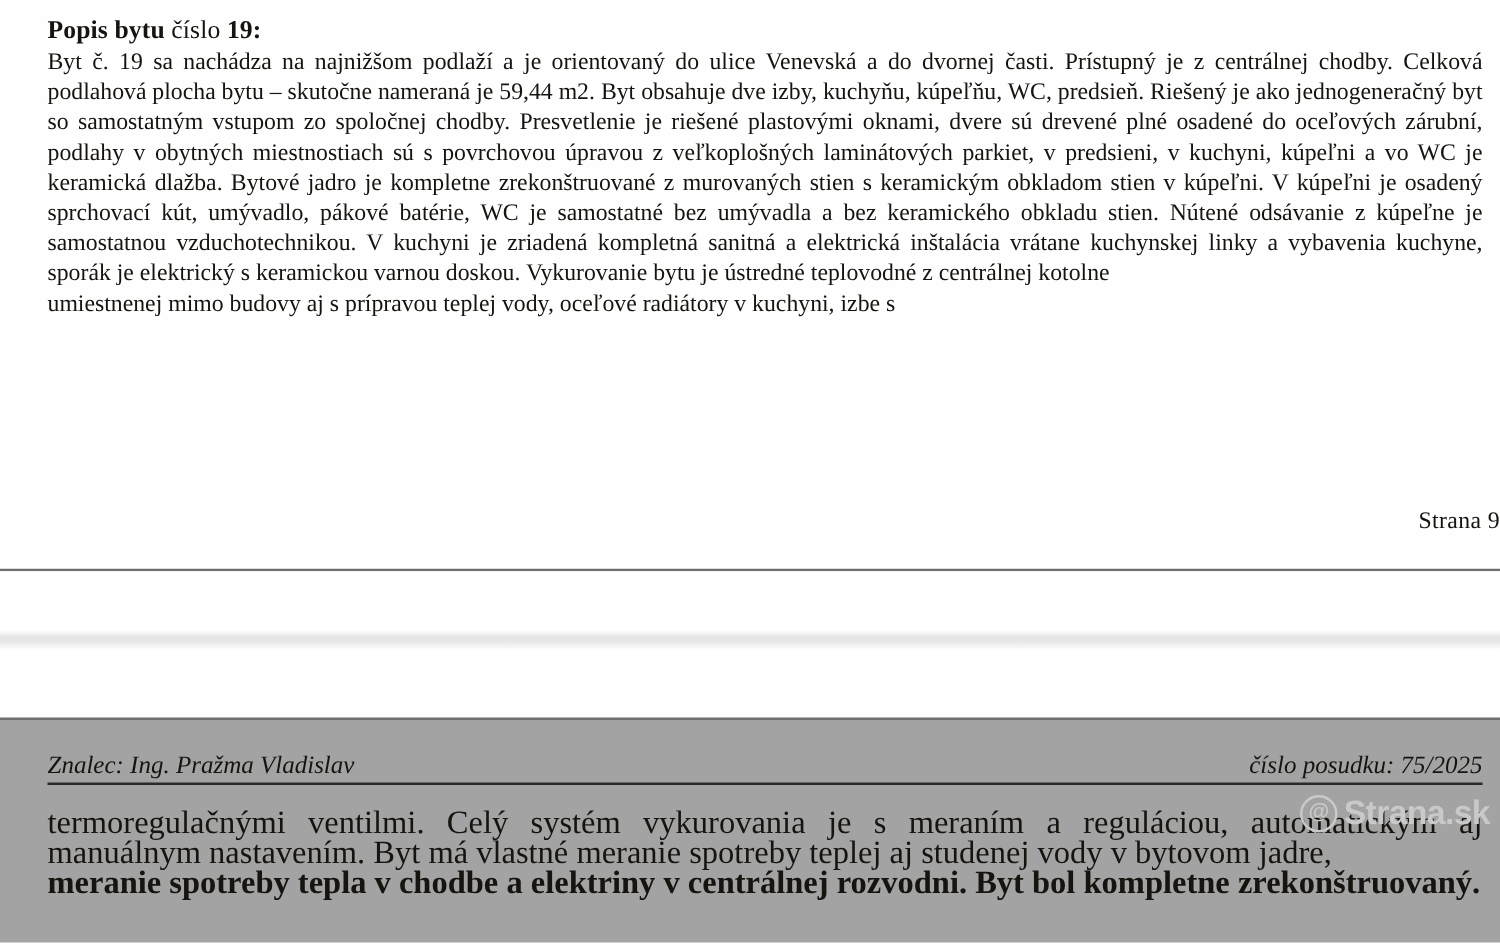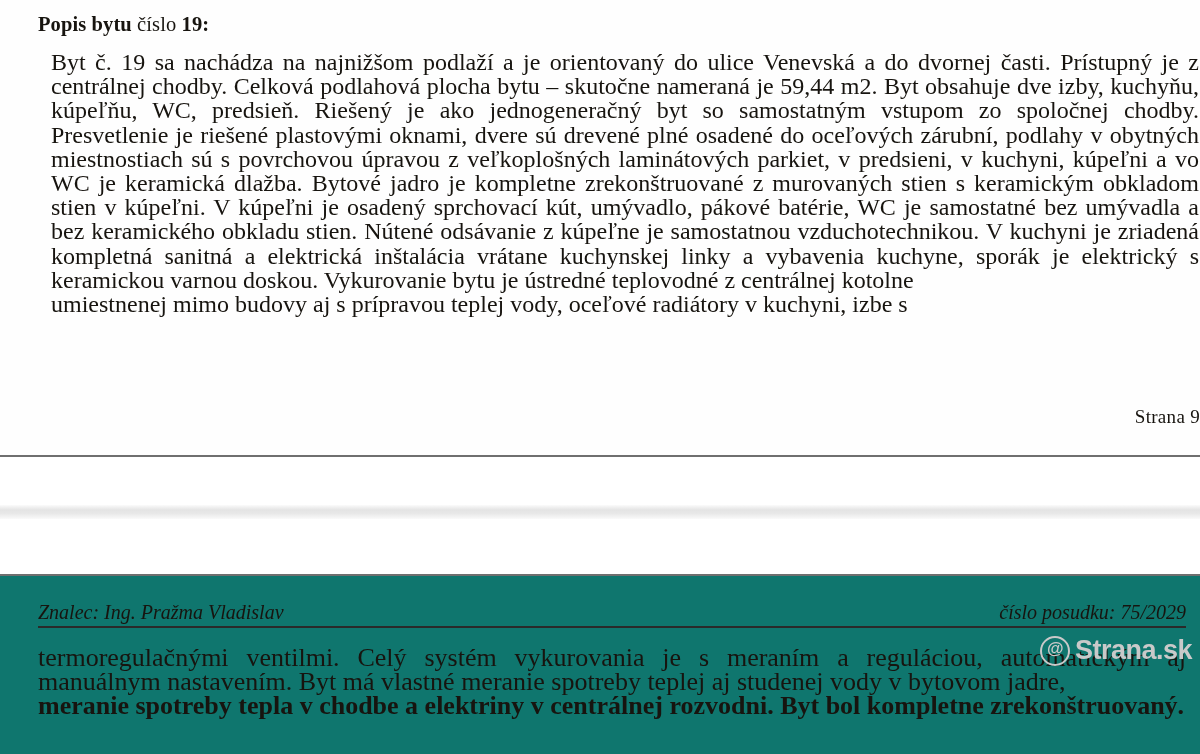--- a/index.html
+++ b/index.html
@@ -40,25 +40,25 @@
     font-size: 20.5px;
     line-height: 25px;
     letter-spacing: 0.1px;
     margin: 0 0 1px 0;
     white-space: nowrap;
   }
   .heading .b { font-weight: bold; }
   .heading .n { font-weight: normal; }
 
   .body-par {
-    font-size: 24px;
+    font-size: 19px;
     line-height: 24.2px;
     text-align: justify;
     text-justify: inter-word;
-    margin: 13px;
+    margin: 0;
     width: 1148px;
     hyphens: none;
   }
   .body-par .lastline {
     display: block;
   }
 
   .page-number {
     position: absolute;
     left: 0;
@@ -105,21 +105,21 @@
     background: #ffffff;
   }
 
   
   .doc-block-bottom {
     position: absolute;
     left: 0;
     top: 576px;
     width: 1200px;
     height: 178px;
-    background: #0f766e;
+    background: #a3a3a3;
     box-sizing: border-box;
     padding: 0 15px 0 38px;
   }
 
   .footer-row {
     position: relative;
     display: flex;
     justify-content: space-between;
     align-items: baseline;
     font-style: italic;
@@ -192,21 +192,21 @@
   <div class="rule-strong top"></div>
   <div class="gap-band-1"></div>
   <div class="gap-shade"></div>
   <div class="gap-band-2"></div>
   <div class="rule-strong bottom"></div>
 
   <div class="doc-block-bottom">
 
     <div class="footer-row">
       <span class="footer-left">Znalec: Ing. Pražma Vladislav</span>
-      <span class="footer-right">číslo posudku: 75/2029</span>
+      <span class="footer-right">číslo posudku: 75/2025</span>
     </div>
 
     <p class="body-par-bottom"><span>termoregulačnými ventilmi. Celý systém vykurovania je s meraním a reguláciou, automatickým aj manuálnym nastavením. Byt má vlastné meranie spotreby teplej aj studenej vody v bytovom jadre,</span><span class="lastline">meranie spotreby tepla v chodbe a elektriny v centrálnej rozvodni. Byt bol kompletne zrekonštruovaný.</span></p>
   </div>
 
   <div class="watermark">
     <span class="at-mark">@</span>
     <span>Strana.sk</span>
   </div>
 

